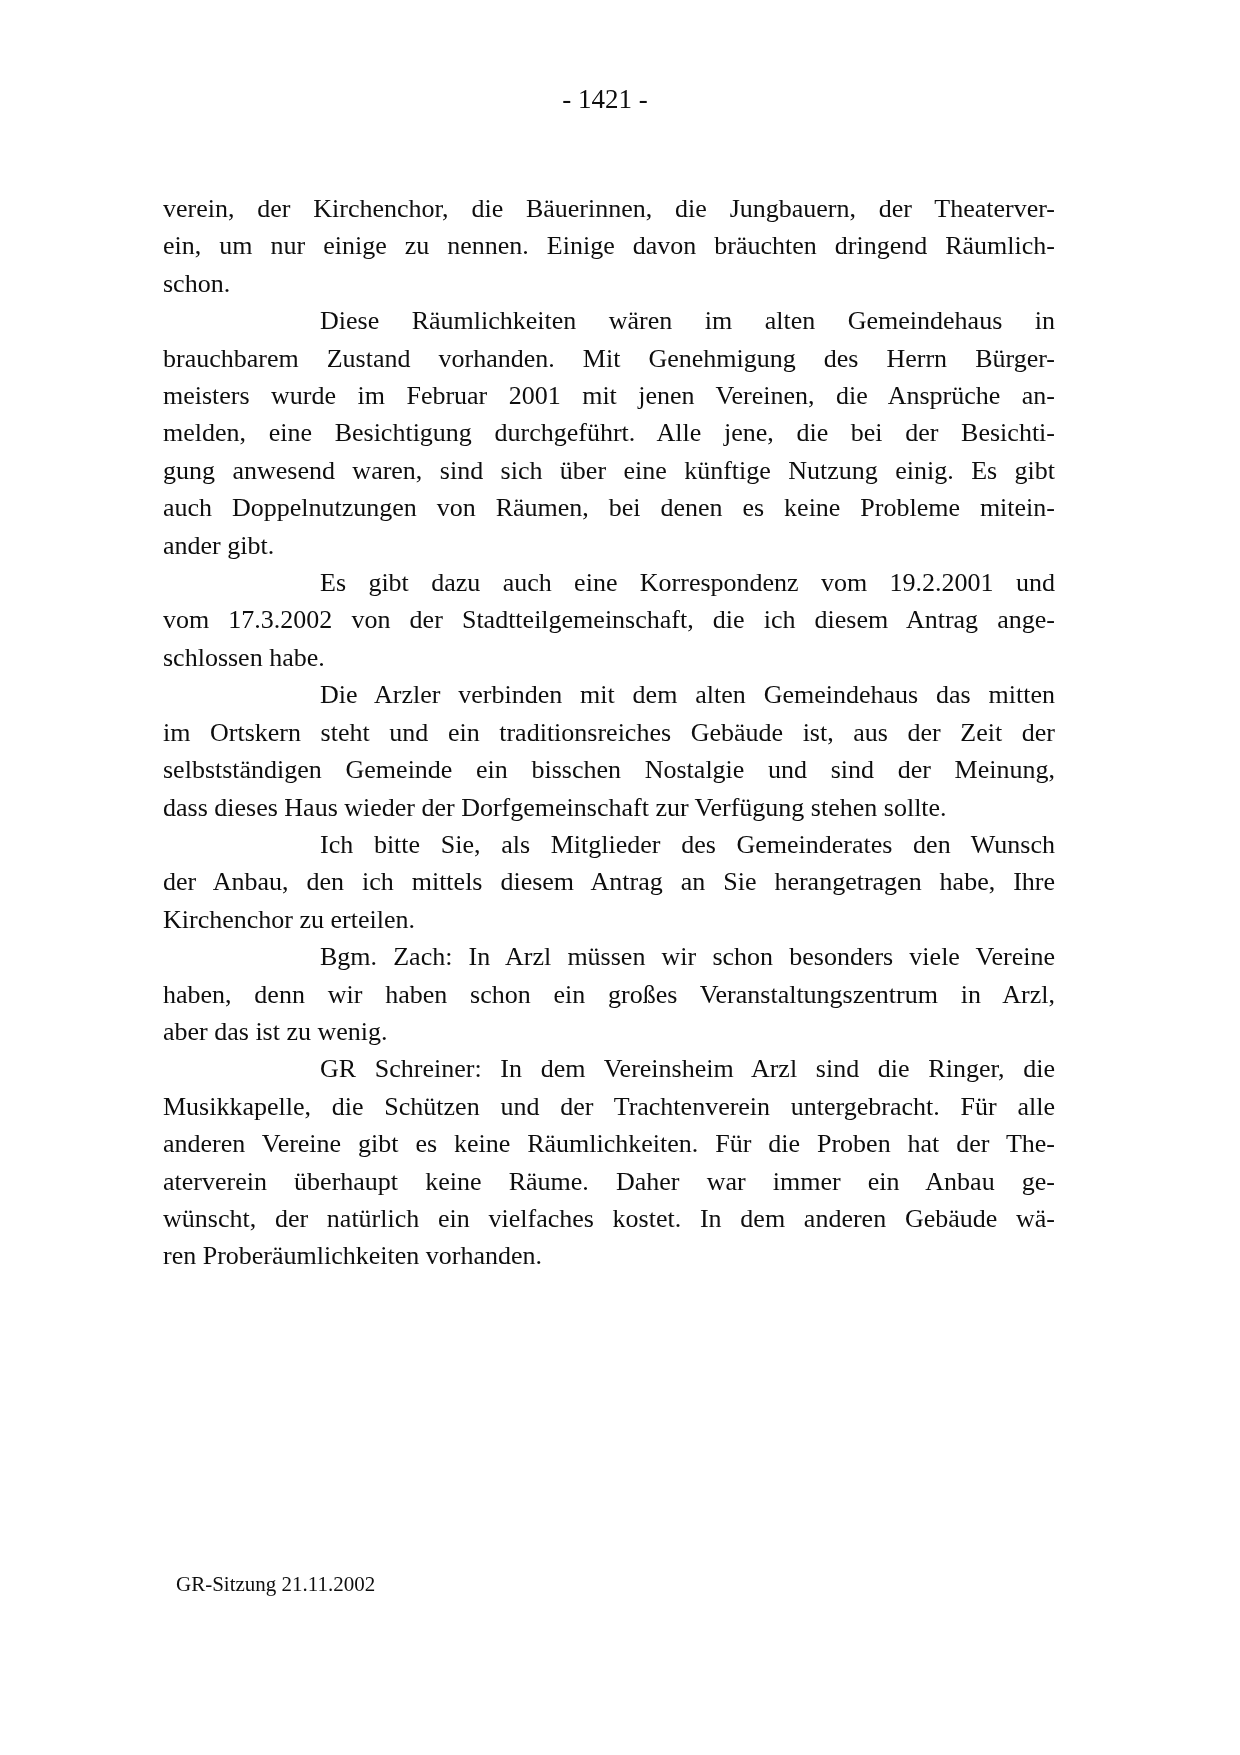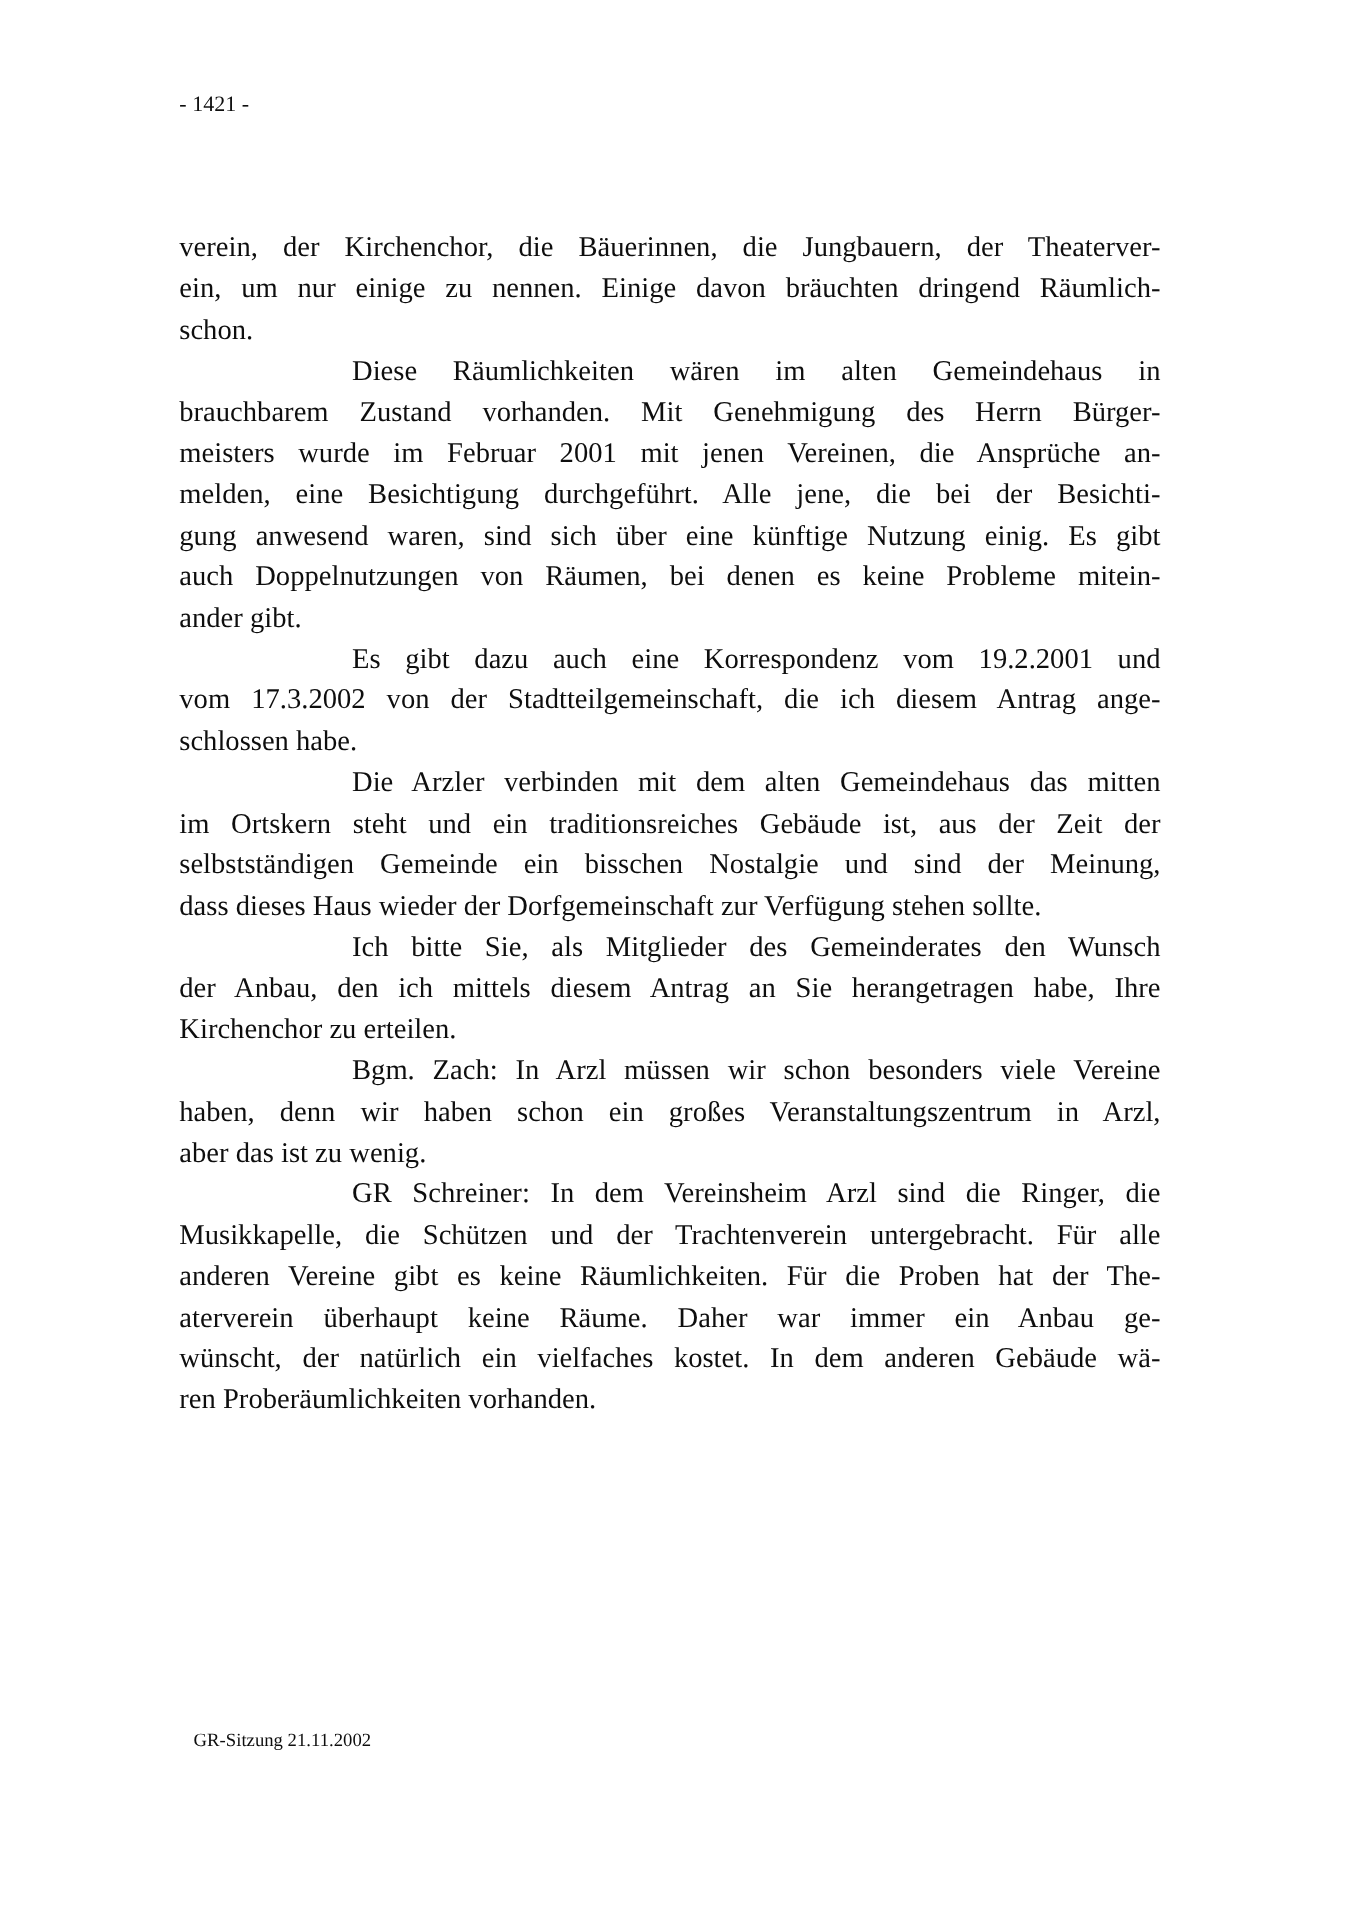--- a/index.html
+++ b/index.html
@@ -11,31 +11,31 @@
     position: relative;
     width: 1240px;
     height: 1755px;
     background: #ffffff;
     color: #0e0e0e;
     font-family: "Liberation Serif", "DejaVu Serif", serif;
     overflow: hidden;
   }
   .page-number {
     position: absolute;
-    left: 163px;
+    left: 175px;
     width: 860px;
     top: 84px;
-    font-size: 20px;
-    text-align: left;
+    font-size: 27px;
+    text-align: center;
     white-space: pre;
   }
   .doc-body {
     position: absolute;
     left: 163px;
-    top: 206px;
+    top: 190px;
     width: 892px;
     font-size: 26px;
     line-height: 37.4px;
   }
   .paragraph {
     margin: 0;
     padding: 0;
   }
   .line {
     text-align: justify;
@@ -48,21 +48,21 @@
   .line.indent {
     text-indent: 157px;
   }
   .speaker {
     text-underline-offset: 4px;
   }
   .doc-footer {
     position: absolute;
     left: 176px;
     top: 1572px;
-    font-size: 17px;
+    font-size: 21px;
   }
 </style>
 </head>
 <body>
 
 <div class="page">
   <div class="page-number">- 1421 -</div>
 
   <div class="doc-body" id="doc-body">
       <div class="paragraph">

